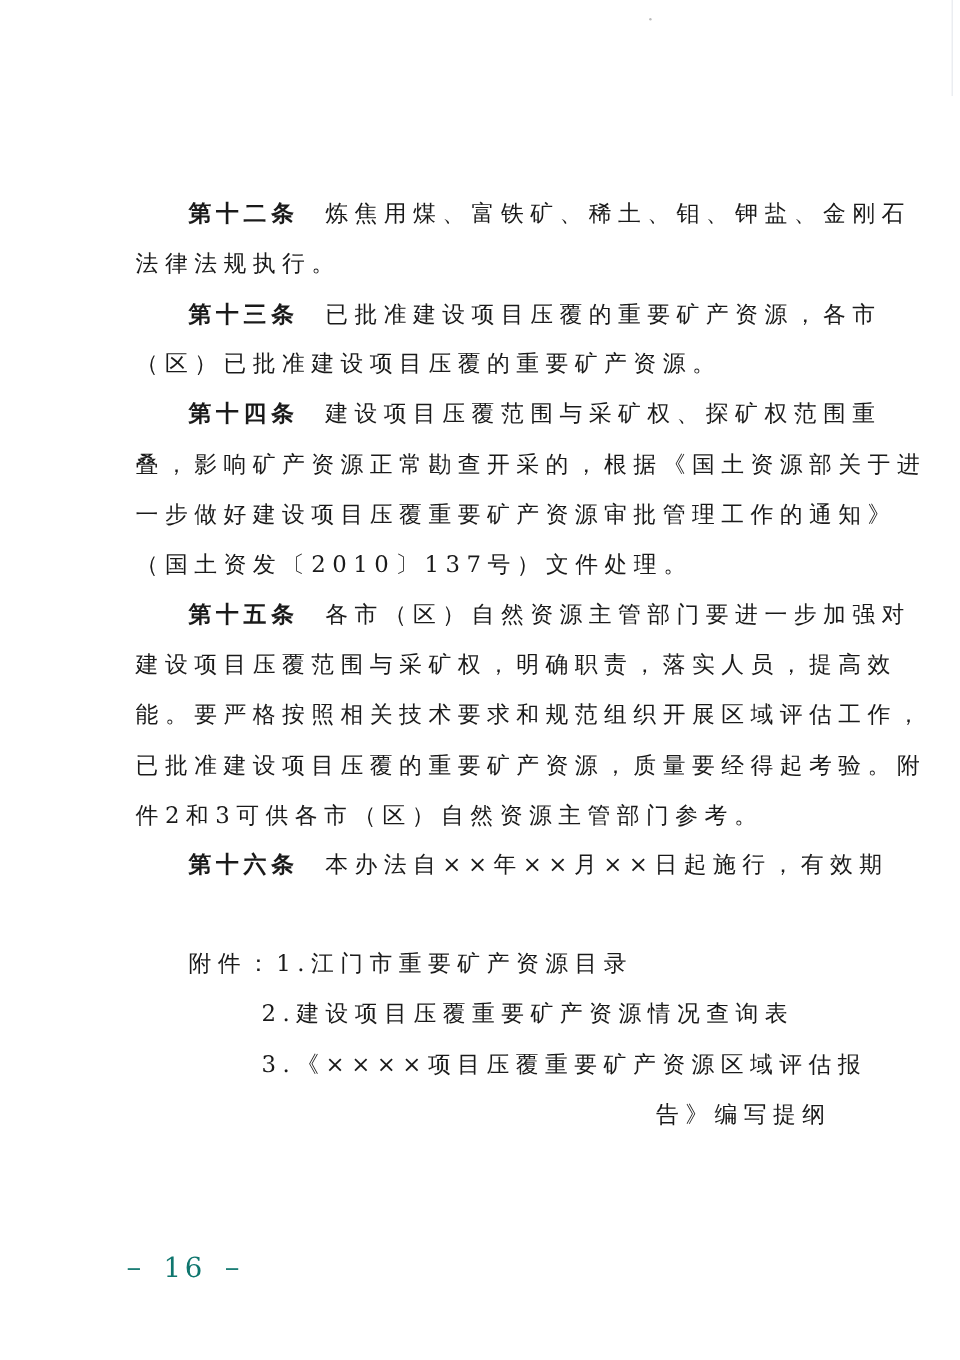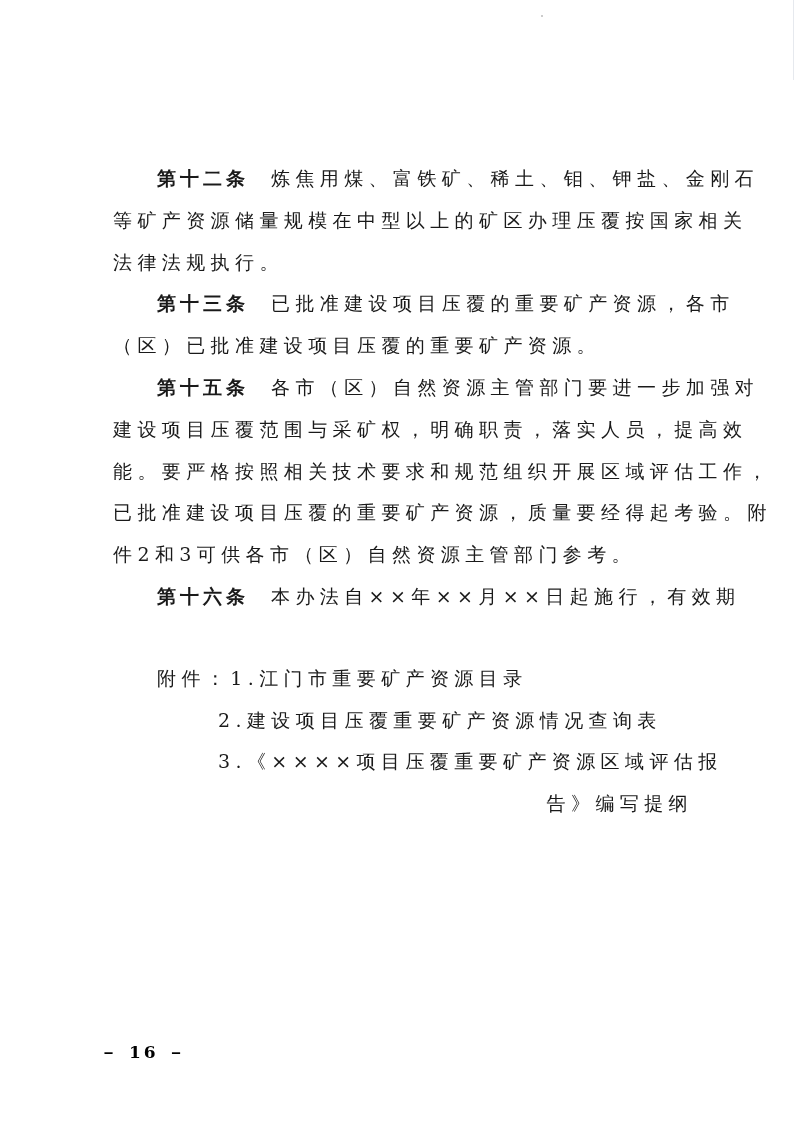--- a/index.html
+++ b/index.html
@@ -52,46 +52,50 @@
       margin-right: 22px;
     }
     .gap { height: 40px; }
     .att-label { padding-left: 44px; }
     .att-sub { padding-left: 105px; }
     .att-cont { padding-left: 0px; text-align: right; }
     .page-number {
       position: absolute;
       left: 100px;
       top: 1041px;
-      font-size: 17px;
+      font-size: 23px;
       letter-spacing: 3px;
       font-family: "DejaVu Serif", serif;
-      color: #000000;
-      font-weight: bold;
+      color: #0f766e;
     }
   </style>
 </head>
 <body>
 
 <div class="page-edge"></div>
 <div class="speck"></div>
 
 <div class="content">
 
   <div>
     <div class="line indent"><span class="art">第十二条</span><span>炼焦用煤、富铁矿、稀土、钼、钾盐、金刚石</span></div>
-    <div class="line">等矿产资源储量规模在中型以上的矿区办理压覆按国家相关</div>
     <div class="line">法律法规执行。</div>
   </div>
 
   <div>
     <div class="line indent"><span class="art">第十三条</span><span>已批准建设项目压覆的重要矿产资源，各市</span></div>
     <div class="line">（区）已批准建设项目压覆的重要矿产资源。</div>
   </div>
 
+  <div>
+    <div class="line indent"><span class="art">第十四条</span><span>建设项目压覆范围与采矿权、探矿权范围重</span></div>
+    <div class="line">叠，影响矿产资源正常勘查开采的，根据《国土资源部关于进</div>
+    <div class="line">一步做好建设项目压覆重要矿产资源审批管理工作的通知》</div>
+    <div class="line">（国土资发〔2010〕137号）文件处理。</div>
+  </div>
 
   <div>
     <div class="line indent"><span class="art">第十五条</span><span>各市（区）自然资源主管部门要进一步加强对</span></div>
     <div class="line">建设项目压覆范围与采矿权，明确职责，落实人员，提高效</div>
     <div class="line">能。要严格按照相关技术要求和规范组织开展区域评估工作，</div>
     <div class="line">已批准建设项目压覆的重要矿产资源，质量要经得起考验。附</div>
     <div class="line">件2和3可供各市（区）自然资源主管部门参考。</div>
   </div>
 
   <div>

